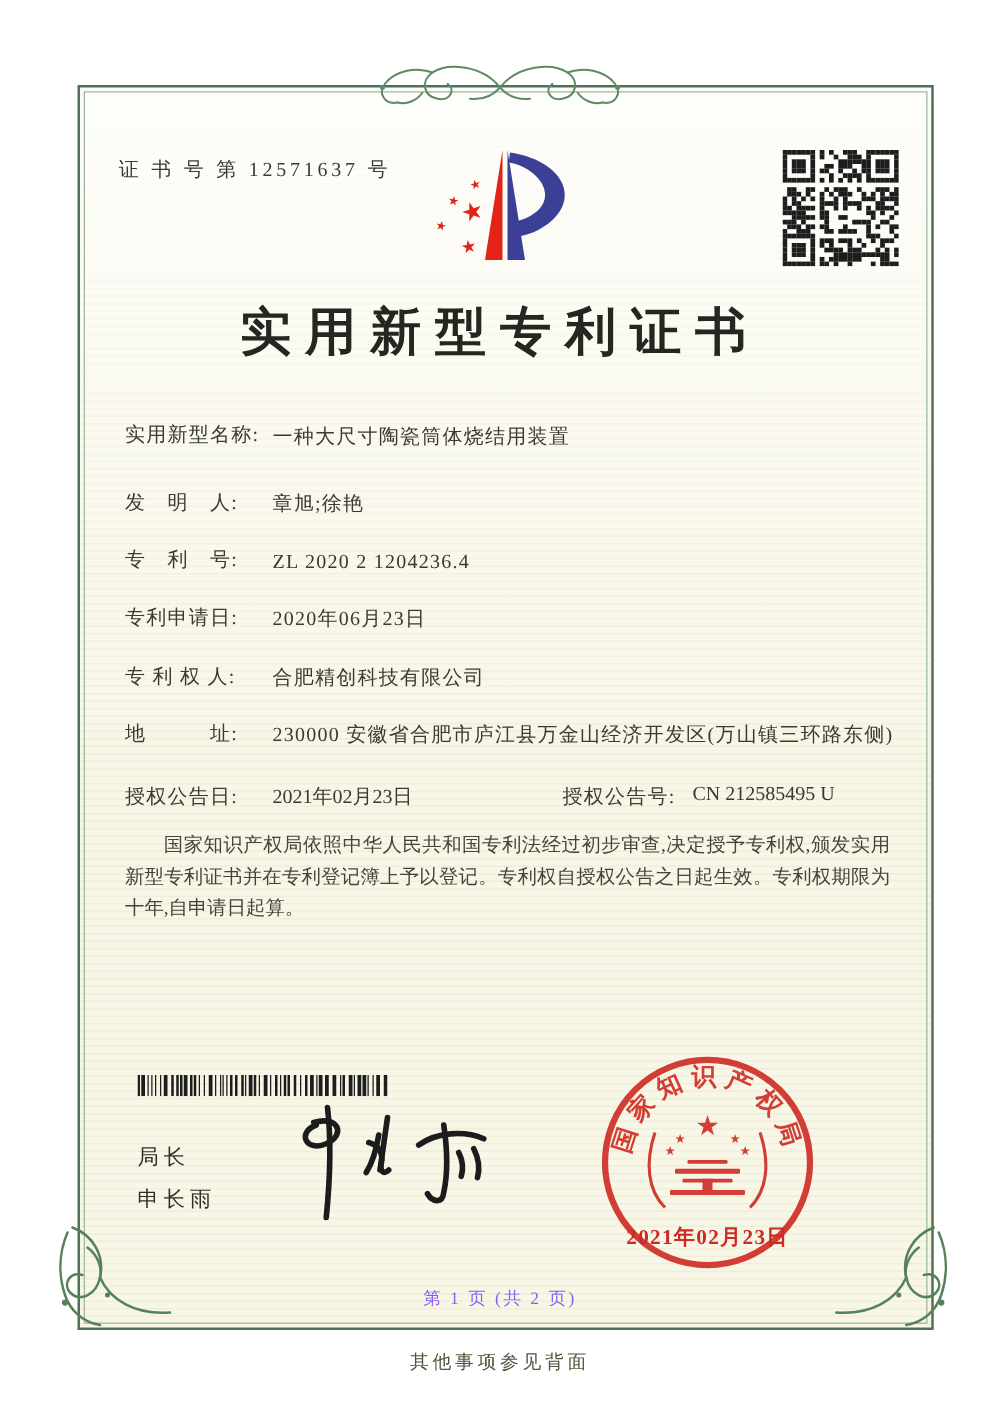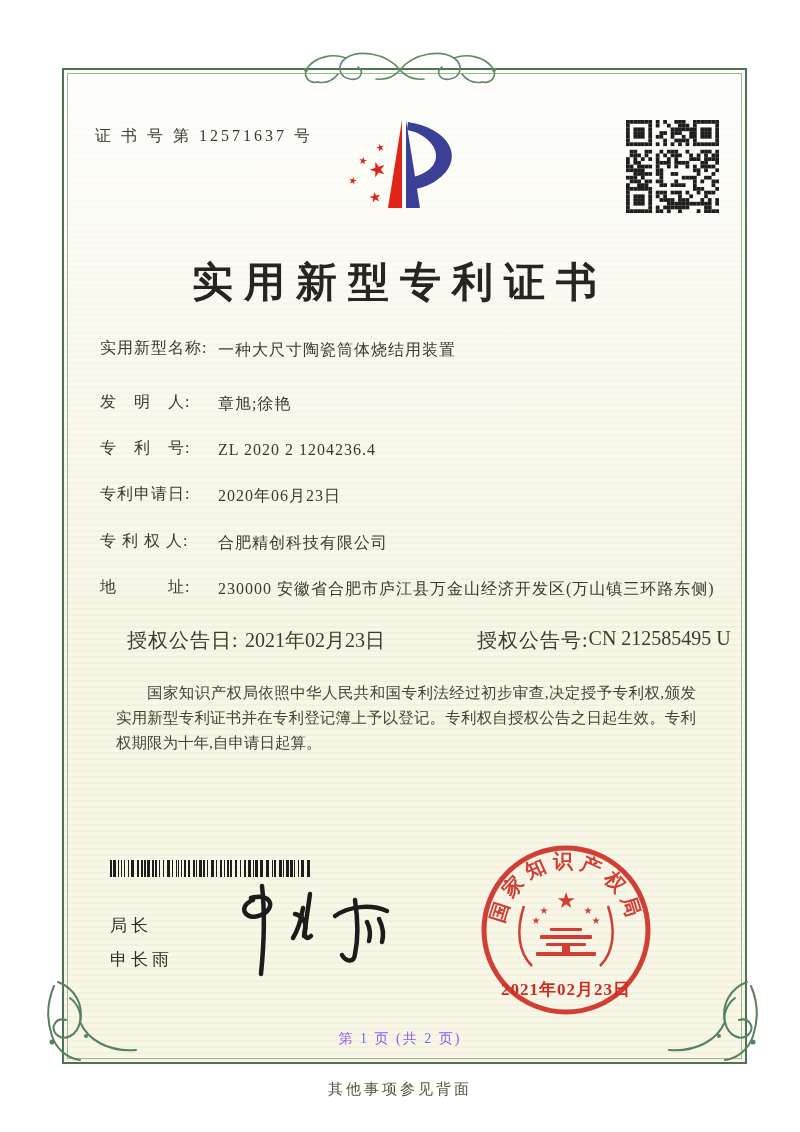--- a/index.html
+++ b/index.html
@@ -18,34 +18,34 @@
   .cert-area::after{
     content:"";position:absolute;left:3px;top:3px;right:3px;bottom:3px;
     border:1px solid #9db99c;pointer-events:none;
   }
   .abs{position:absolute;}
   .cert-no{
     left:95px;top:126px;font-size:16px;letter-spacing:3px;color:#3b3a31;
   }
   .title{
     left:0;top:238px;width:800px;text-align:center;
-    font-size:41px;font-weight:bold;letter-spacing:11px;color:#26251f;margin-top:17px;
+    font-size:41px;font-weight:bold;letter-spacing:11px;color:#26251f;
   }
   .field-row{left:100px;width:620px;display:flex;font-size:16px;color:#3b3a31;}
   .f-label{flex:0 0 118px;white-space:pre;letter-spacing:1px;}
   .f-value{flex:1;letter-spacing:1px;line-height:1.55;}
   .addr .f-value{max-width:508px;}
-  .grant-row{left:100px;width:620px;display:flex;font-size:20px;color:#3b3a31;margin-left:27px;}
+  .grant-row{left:100px;width:620px;display:flex;font-size:16px;color:#3b3a31;}
   .grant-left{flex:0 0 350px;display:flex;}
   .grant-right{flex:1;display:flex;}
   .body-text{
     left:100px;top:664px;width:612px;font-size:15.5px;line-height:25px;
     color:#474339;text-align:justify;
   }
-  .body-text p{margin:16px;text-indent:2em;}
+  .body-text p{margin:0;text-indent:2em;}
   .sig-title{left:110px;top:914px;font-size:17px;color:#2e2d28;
     font-family:"Liberation Sans","DejaVu Sans",sans-serif;letter-spacing:4px;text-align:right;}
   .sig-name{left:110px;top:948px;font-size:17px;color:#2e2d28;
     font-family:Liberation Sans, sans-serif;letter-spacing:4px;}
   .seal-date{
     left:478px;top:978px;width:176px;text-align:center;font-size:17px;
     color:#cc2b23;letter-spacing:1px;z-index:5;font-weight:bold;
   }
   .page-info{left:0;top:1030px;width:800px;text-align:center;font-size:14px;color:#8b5cf6;letter-spacing:2px;}
   .back-note{left:0;top:1080px;width:800px;text-align:center;font-size:15px;color:#57503e;letter-spacing:3px;}

